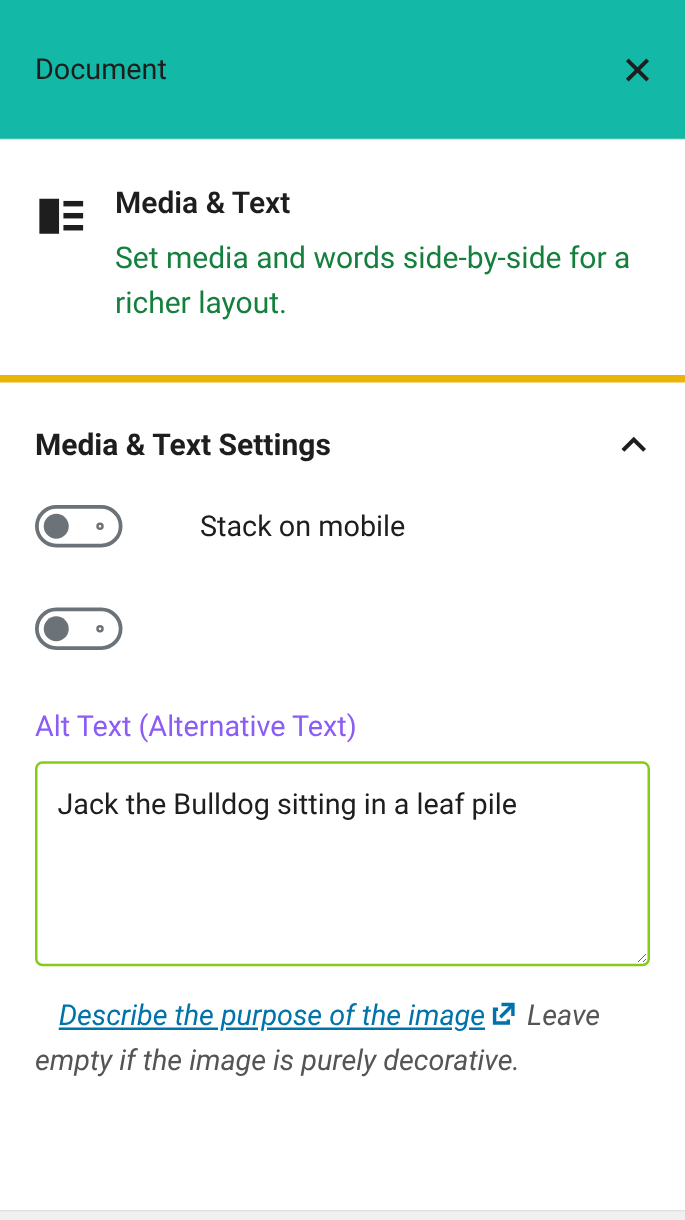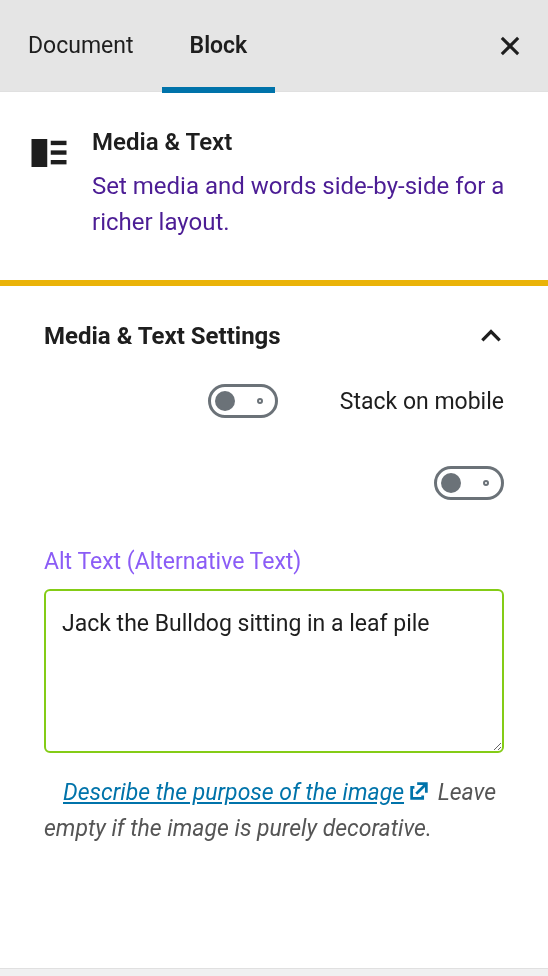--- a/index.html
+++ b/index.html
@@ -10,22 +10,22 @@
     body {
       font-family: -apple-system, BlinkMacSystemFont, "Segoe UI", Roboto, sans-serif;
       width: 548px;
       height: 976px;
       background: #fff;
       color: #1e1e1e;
     }
     .tab-bar {
       display: flex;
       align-items: center;
-      background: #e5e5e5;
-      height: 92px;
+      background: #14b8a6;
+      height: 112px;
       border-bottom: 1px solid #e0e0e0;
       position: relative;
     }
     .tab {
       padding: 0 28px;
       height: 92px;
       display: flex;
       align-items: center;
       font-size: 23px;
       color: #1e1e1e;
@@ -78,25 +78,25 @@
       flex: 1;
     }
     .block-title {
       font-size: 24px;
       font-weight: 600;
       color: #1e1e1e;
       margin-bottom: 12px;
     }
     .block-desc {
       font-size: 24px;
-      color: #4c1d95;
+      color: #15803d;
       line-height: 1.5;
     }
     .settings-section {
-      padding: 0 44px;
+      padding: 0 28px;
     }
     .section-header {
       display: flex;
       align-items: center;
       justify-content: space-between;
       padding: 36px 0 34px 0;
       cursor: pointer;
     }
     .section-title {
       font-size: 24px;
@@ -105,21 +105,20 @@
     }
     .chevron {
       width: 26px;
       height: 26px;
     }
     .toggle-row {
       display: flex;
       align-items: flex-start;
       gap: 62px;
       margin-bottom: 48px;
-      justify-content: flex-end;
     }
     .toggle {
       flex-shrink: 0;
       width: 70px;
       height: 34px;
       border: 3px solid #6b7278;
       border-radius: 20px;
       position: relative;
       cursor: pointer;
       background: #fff;
@@ -204,23 +203,20 @@
     }
   </style>
 </head>
 <body>
 
 <div class="page-wrap">
 
 <div class="tab-bar">
   <div class="tab">
     <span>Document</span>
-  </div>
-  <div class="tab active">
-    <span>Block</span>
   </div>
   <div class="close-btn">
     <svg viewBox="0 0 24 24" fill="none" stroke="#1e1e1e" stroke-width="2.6">
       <line x1="5" y1="5" x2="19" y2="19"></line>
       <line x1="19" y1="5" x2="5" y2="19"></line>
     </svg>
   </div>
 </div>
 
 <div class="block-info">

